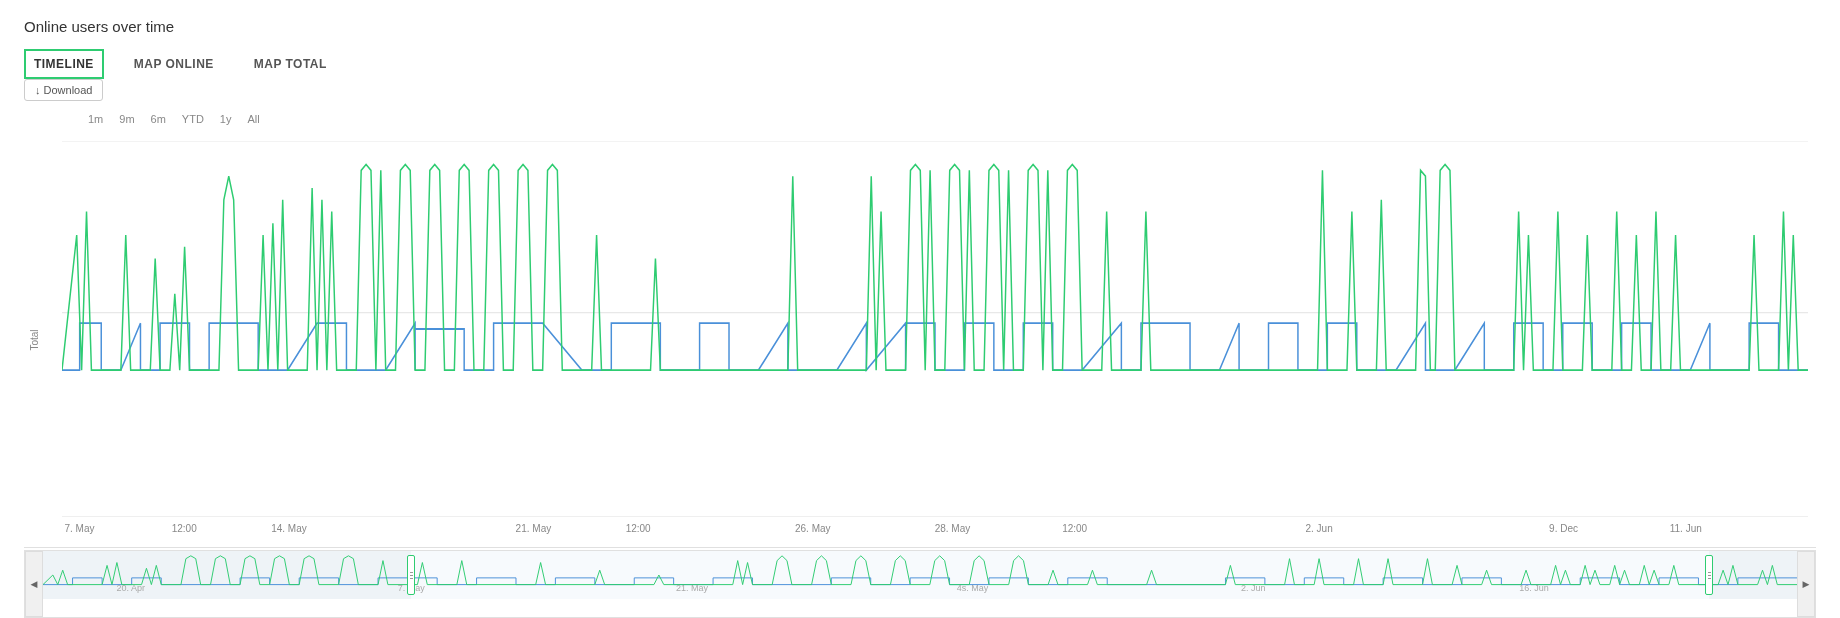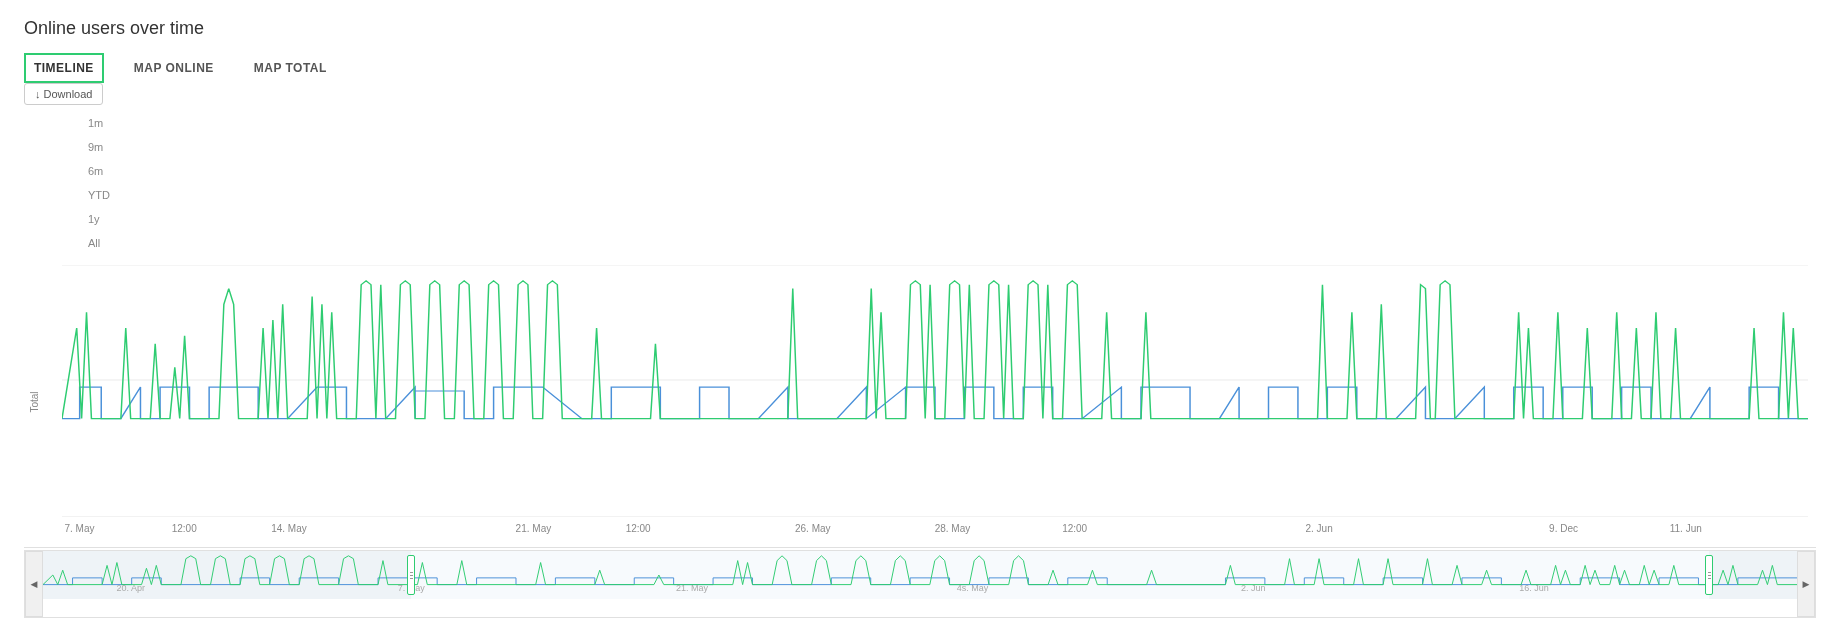--- a/index.html
+++ b/index.html
@@ -13,21 +13,21 @@
       overflow: hidden;
     }
     .container {
       padding: 18px 24px 0 24px;
       width: 100%;
       height: 100%;
       display: flex;
       flex-direction: column;
     }
     .page-title {
-      font-size: 18px;
+      font-size: 15px;
       font-weight: 500;
       color: #333;
       margin-bottom: 14px;
     }
     .tabs {
       display: flex;
       gap: 20px;
       align-items: center;
     }
     .tab {
@@ -59,21 +59,20 @@
       border-radius: 3px;
       font-size: 11px;
       color: #555;
       cursor: pointer;
     }
     .time-filters {
       display: flex;
       gap: 8px;
       margin-bottom: 6px;
       padding-left: 60px;
-      flex-direction: column;
     }
     .time-filter {
       font-size: 11px;
       color: #888;
       cursor: pointer;
       padding: 2px 4px;
     }
     .chart-area {
       flex: 1;
       display: flex;

